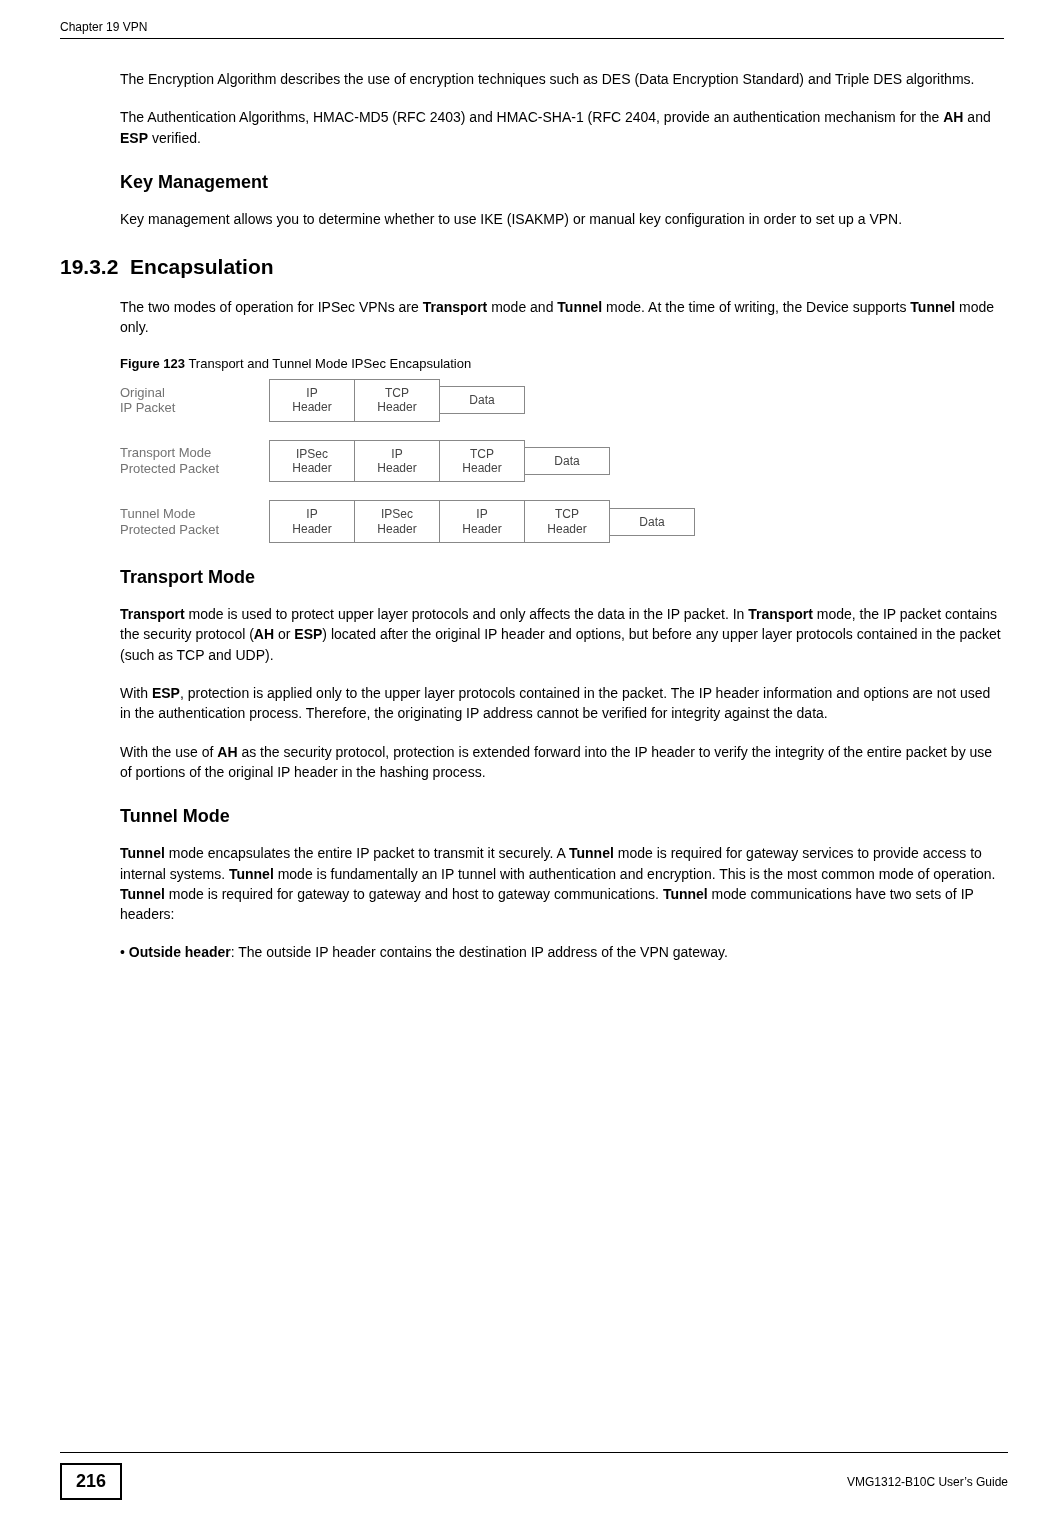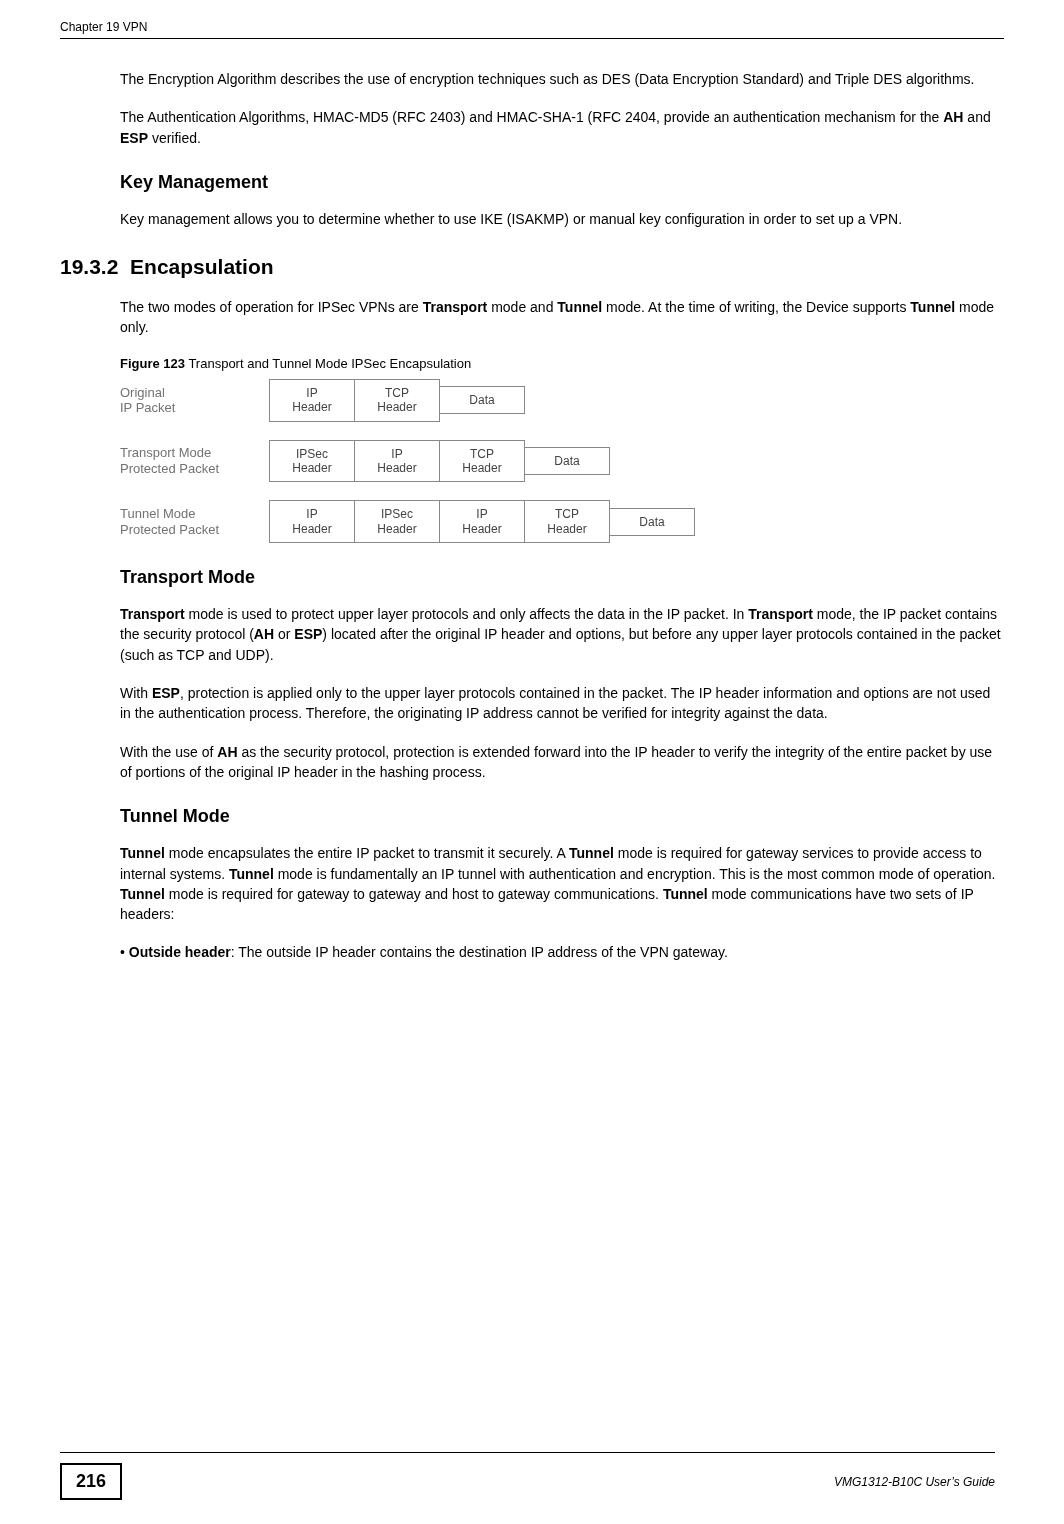--- a/index.html
+++ b/index.html
@@ -84,42 +84,41 @@
     padding-left: 76px;
     text-indent: -16px;
   }
   .bullet-item::before {
     content: "•  ";
   }
   .footer {
     position: absolute;
     bottom: 20px;
     left: 60px;
-    right: 69px;
+    right: 56px;
   }
   .hr-bottom {
     border: none;
     border-top: 1px solid #000;
     margin: 0 0 10px 0;
   }
   .footer-row {
     display: flex;
     justify-content: space-between;
     align-items: center;
   }
   .page-num-box {
     border: 2px solid #000;
     padding: 6px 14px;
     font-size: 18px;
     font-weight: bold;
     font-family: Arial, Helvetica, sans-serif;
   }
   .footer-guide {
     font-size: 12px;
-    font-style: italic;
   }
   b { font-weight: bold; }
 </style>
 </head>
 <body>
 
 <div class="page">
 
   <div class="running-header">Chapter 19 VPN</div>
   <hr class="hr-top">

